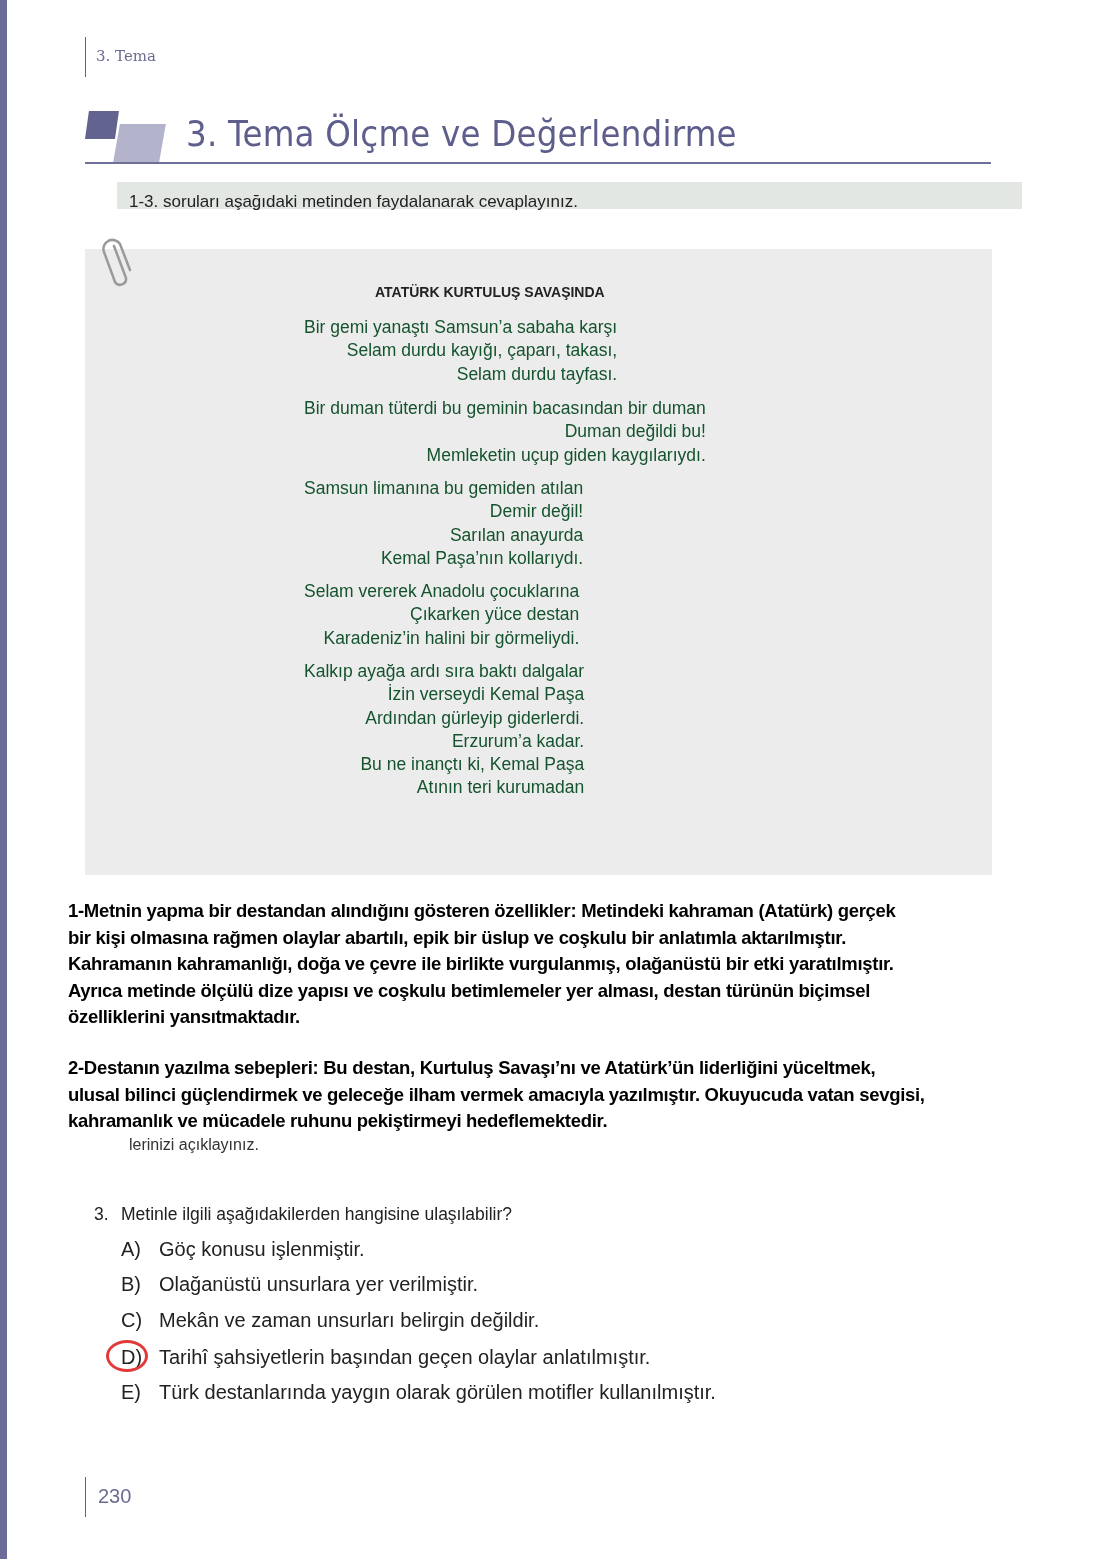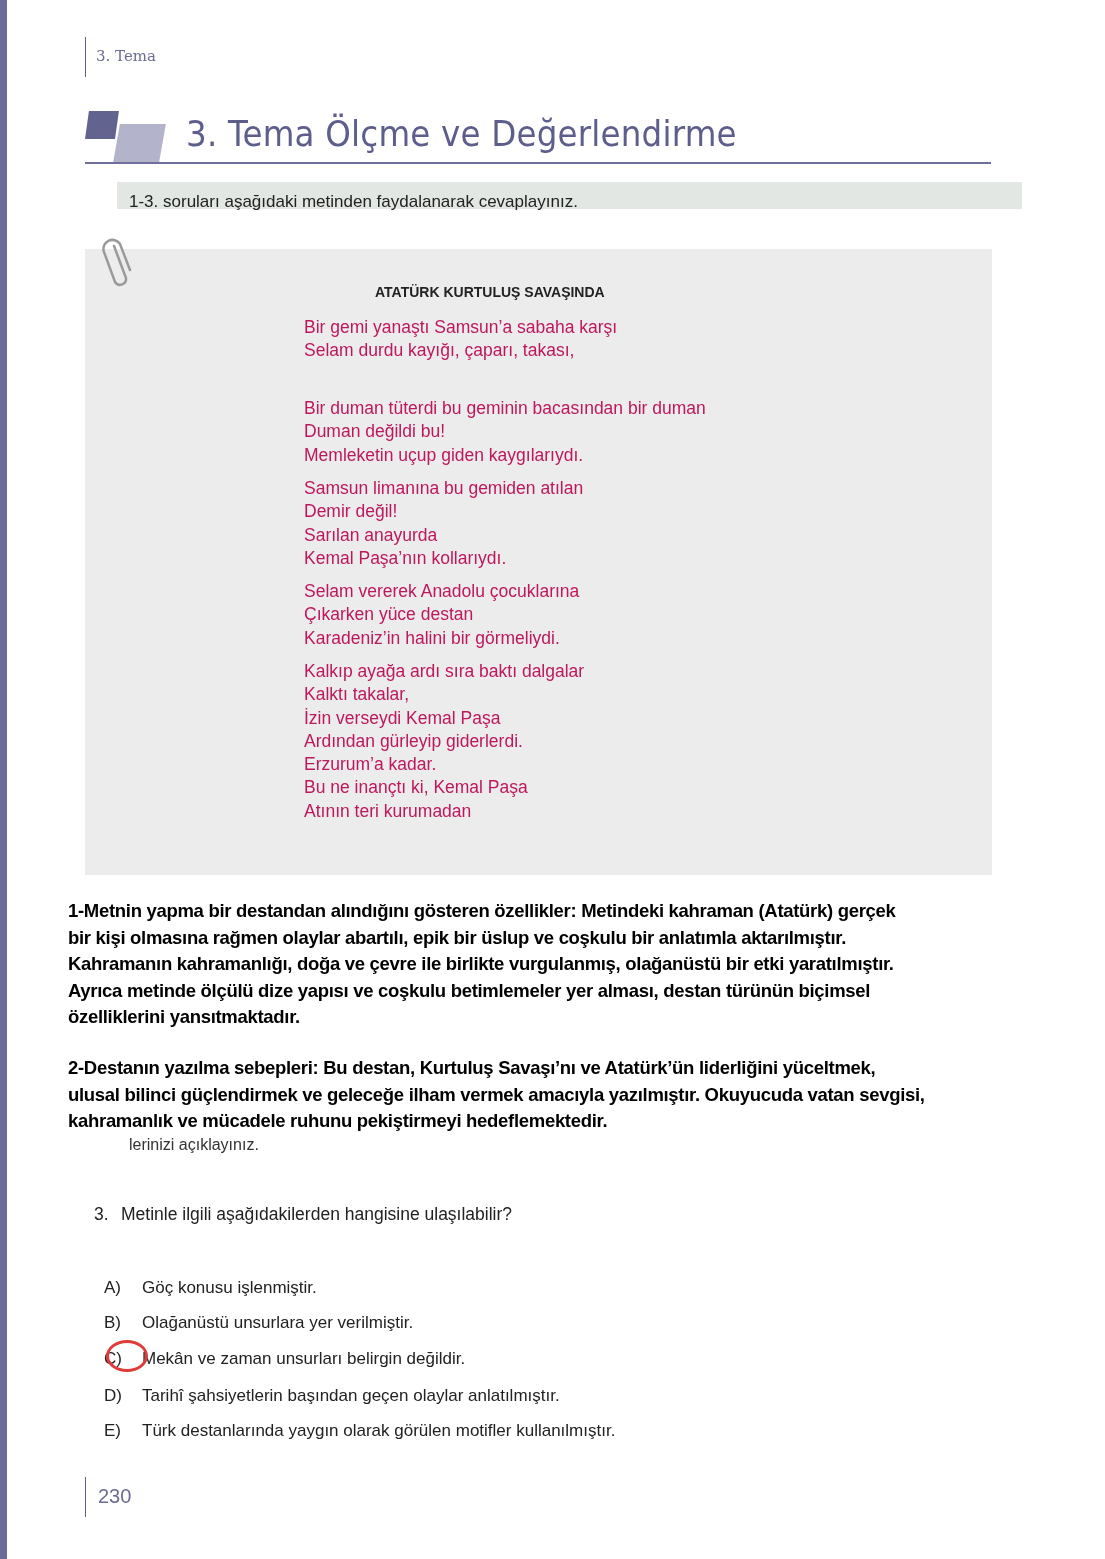--- a/index.html
+++ b/index.html
@@ -16,30 +16,30 @@
     .title-sq2 { position: absolute; left: 113px; top: 124px; width: 46px; height: 39px; background: #b3b4cb; transform: skewX(-10deg); transform-origin: bottom left; }
     .title-text { position: absolute; left: 186px; top: 114px; font-size: 35px; color: #5d5e8c; letter-spacing: 0.2px; font-family: "DejaVu Sans", sans-serif; font-weight: normal; transform: scaleX(0.93); transform-origin: left; }
     .title-rule { position: absolute; left: 85px; top: 162px; width: 906px; height: 2px; background: #6f7099; }
 
     .instruction { position: absolute; left: 85px; top: 182px; width: 905px; height: 27px; background: #e2e7e4; margin-left: 32px; }
     .instruction span { position: absolute; left: 12px; top: 10px; font-size: 17px; color: #222; }
 
     .poem-box { position: absolute; left: 85px; top: 249px; width: 907px; height: 626px; background: #ececec; }
     .clip { position: absolute; left: 100px; top: 232px; width: 40px; height: 60px; }
     .poem-title { position: absolute; left: 375px; top: 284px; font-size: 14px; font-weight: bold; color: #222; }
-    .stanza { position: absolute; left: 304px; font-size: 17.5px; line-height: 23.3px; color: #be185d; }
+    .stanza { position: absolute; left: 304px; font-size: 17.5px; line-height: 23.3px; color: #14532d; text-align: right; }
     .stanza div { white-space: nowrap; }
 
     .answer { position: absolute; left: 68px; font-size: 18.5px; line-height: 26.5px; font-weight: bold; color: #000000; font-family: "Liberation Sans", sans-serif; letter-spacing: -0.3px; }
     .answer div { white-space: nowrap; }
     .residual { position: absolute; left: 118px; top: 1136px; font-size: 16px; color: #333; margin-left: 11px; }
 
     .question { position: absolute; left: 94px; top: 1204px; font-size: 17.5px; color: #222; }
     .question .num { display: inline-block; width: 27px; }
-    .option { position: absolute; left: 104px; font-size: 17px; color: #222; margin-top: 40px; }
+    .option { position: absolute; left: 121px; font-size: 20px; color: #222; }
     .option .letter { display: inline-block; width: 38px; }
     .circle { position: absolute; left: 106px; top: 1340px; width: 42px; height: 32px; border: 3px solid #e03a3a; border-radius: 50%; box-sizing: border-box; }
 
     .footer-rule { position: absolute; left: 85px; top: 1477px; width: 1px; height: 40px; background: #5d5e8a; }
     .page-num { position: absolute; left: 98px; top: 1485px; font-size: 20px; color: #6b6c92; }
   </style>
 </head>
 <body>
 
 <div class="left-band"></div>
@@ -59,40 +59,40 @@
 <div class="poem-box"></div>
 <svg class="clip" viewBox="0 0 40 60">
   <path d="M14 14 L26 46 A6 6 0 0 1 15 50 L4 20 A9 9 0 0 1 20 12 L30 38" fill="none" stroke="#9a9a9a" stroke-width="2.5" stroke-linecap="round"></path>
 </svg>
 
 <div class="poem-title">ATATÜRK KURTULUŞ SAVAŞINDA</div>
 
 <div class="stanza" style="top:316px">
   <div>Bir gemi yanaştı Samsun’a sabaha karşı</div>
   <div>Selam durdu kayığı, çaparı, takası,</div>
+  <div>Selam durdu tayfası.</div>
 </div>
 <div class="stanza" style="top:397px">
   <div>Bir duman tüterdi bu geminin bacasından bir duman</div>
   <div>Duman değildi bu!</div>
   <div>Memleketin uçup giden kaygılarıydı.</div>
 </div>
 <div class="stanza" style="top:477px">
   <div>Samsun limanına bu gemiden atılan</div>
   <div>Demir değil!</div>
   <div>Sarılan anayurda</div>
   <div>Kemal Paşa’nın kollarıydı.</div>
 </div>
 <div class="stanza" style="top:580px">
   <div>Selam vererek Anadolu çocuklarına</div>
   <div>Çıkarken yüce destan</div>
   <div>Karadeniz’in halini bir görmeliydi.</div>
 </div>
 <div class="stanza" style="top:660px">
   <div>Kalkıp ayağa ardı sıra baktı dalgalar</div>
-  <div>Kalktı takalar,</div>
   <div>İzin verseydi Kemal Paşa</div>
   <div>Ardından gürleyip giderlerdi.</div>
   <div>Erzurum’a kadar.</div>
   <div>Bu ne inançtı ki, Kemal Paşa</div>
   <div>Atının teri kurumadan</div>
 </div>
 
 <div class="answer" style="top:898px">
   <div>1-Metnin yapma bir destandan alındığını gösteren özellikler: Metindeki kahraman (Atatürk) gerçek</div>
   <div>bir kişi olmasına rağmen olaylar abartılı, epik bir üslup ve coşkulu bir anlatımla aktarılmıştır.</div>

